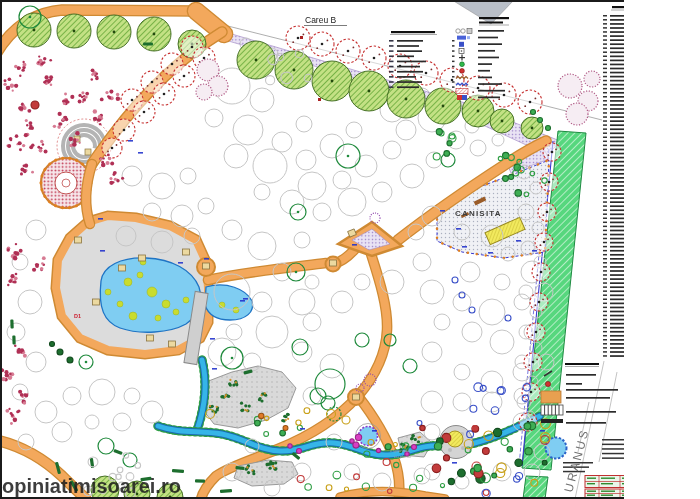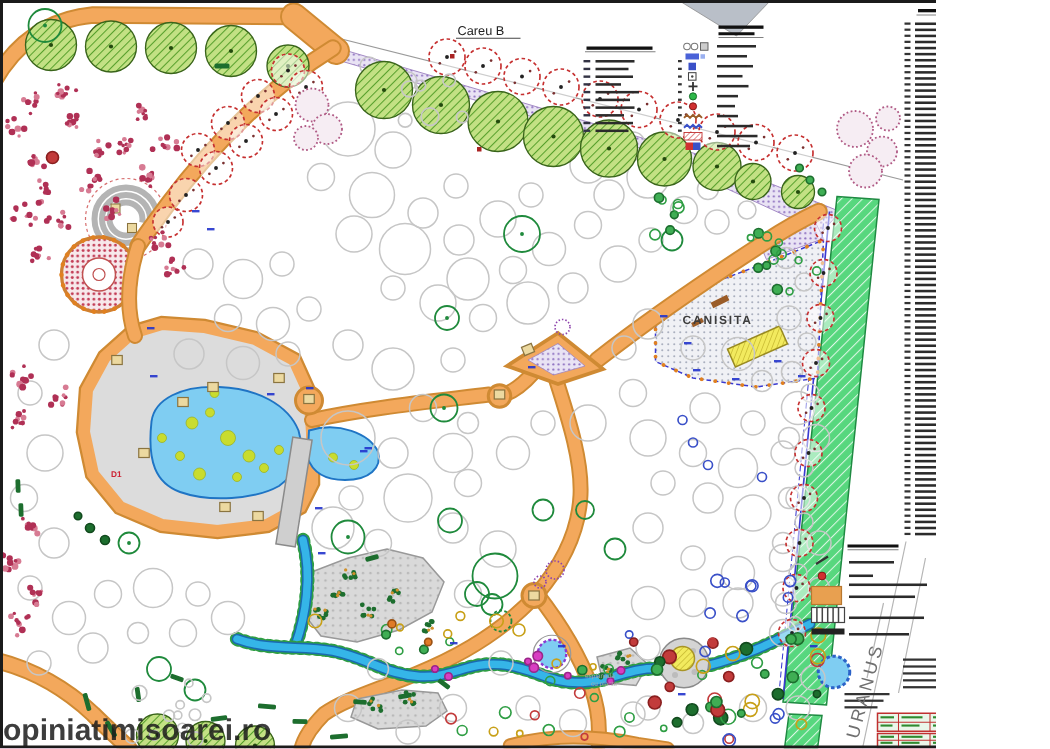--- a/index.html
+++ b/index.html
@@ -1,16 +1,16 @@
 <!DOCTYPE html>
 <html><head>
 <meta charset="utf-8">
 <style>
   html,body{margin:0;padding:0;background:#ffffff;}
-  .sheet{position:relative;width:624px;height:499px;overflow:hidden;background:#ec4899;}
+  .sheet{position:relative;width:624px;height:499px;overflow:hidden;background:#0ea5e9;}
   svg{display:block;font-family:"Liberation Sans", sans-serif;}
   text{font-family:"Liberation Sans", sans-serif;}
 </style>
 </head>
 <body>
 
 <div class="sheet">
 <svg id="plan" viewBox="0 0 700 499" width="700" height="499">
   <defs>
     <pattern id="pat-tree" width="4" height="4" patternUnits="userSpaceOnUse" patternTransform="rotate(45)">

